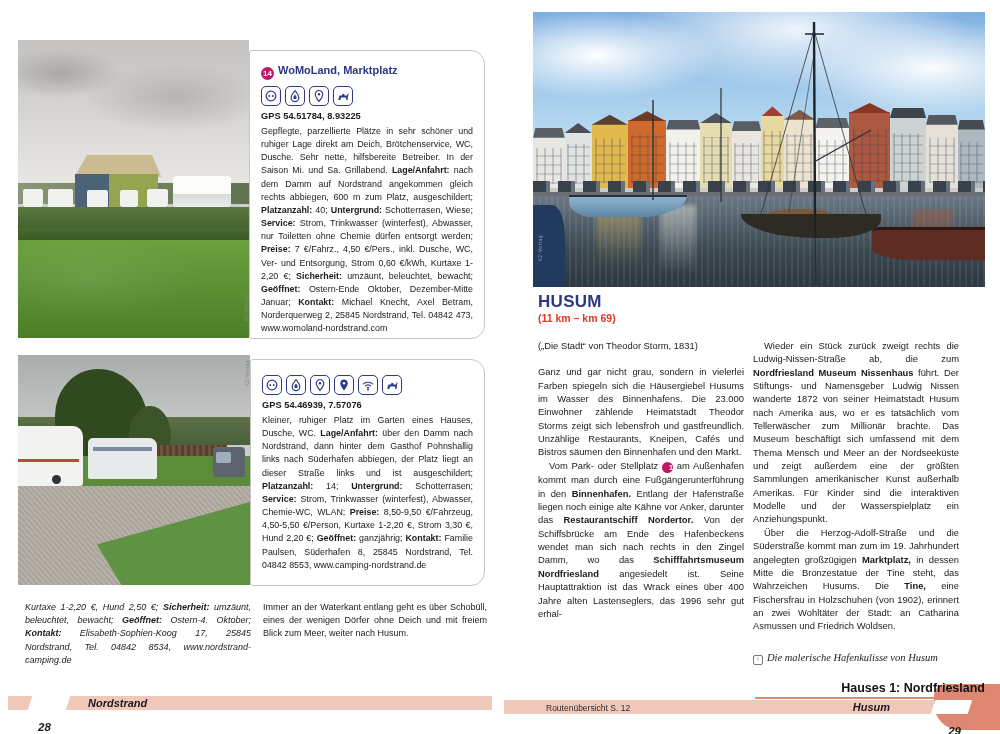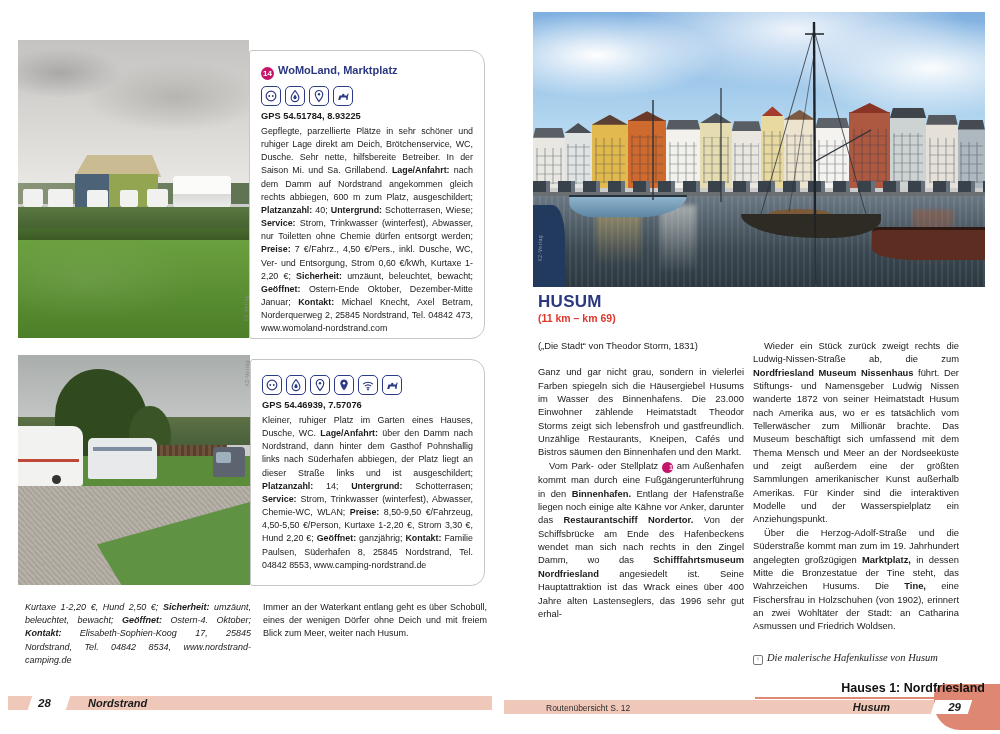--- a/index.html
+++ b/index.html
@@ -121,21 +121,21 @@
      font-size:6px;line-height:7px;text-align:center;color:#555;font-style:normal;
      font-family:"Liberation Sans",sans-serif;vertical-align:0;margin-right:4px;}
 
   
   .footer-bar{position:absolute;height:14px;background:#f0c8ba;}
   #fbar-left{left:8px;top:696px;width:484px;}
   #fbar-right{left:504px;top:700px;width:432px;}
   .num-box{position:absolute;background:#fff;transform:skewX(-18deg);}
   #numbox28{left:30px;top:696px;width:38px;height:14px;}
   #numbox29{right:30px;top:700px;width:37px;height:14px;z-index:6;}
-  .pgnum{position:absolute;font-weight:bold;font-style:italic;font-size:11.5px;z-index:7;}
+  .pgnum{position:absolute;font-weight:bold;font-style:italic;font-size:11.5px;z-index:7;margin-top:24px;}
   #pg28{left:38px;top:697px;}
   #pg29{right:39px;top:701px;}
   .f-label{position:absolute;font-weight:bold;font-style:italic;font-size:11px;z-index:5;}
   #flabel-left{left:88px;top:697px;}
   #flabel-right{right:110px;top:701px;}
   #f-overview{position:absolute;left:546px;top:703px;font-size:8.5px;color:#2c2c2c;z-index:5;}
   .corner-tab{position:absolute;right:0;top:684px;width:66px;height:46px;background:#de8873;
      border-radius:12px 0 0 26px;z-index:4;}
   .route-banner{position:absolute;right:15px;top:681px;font-weight:bold;font-size:12.5px;color:#111;z-index:6;}
   .route-line{position:absolute;left:755px;top:697px;width:183px;height:2px;background:#de8873;z-index:5;}

